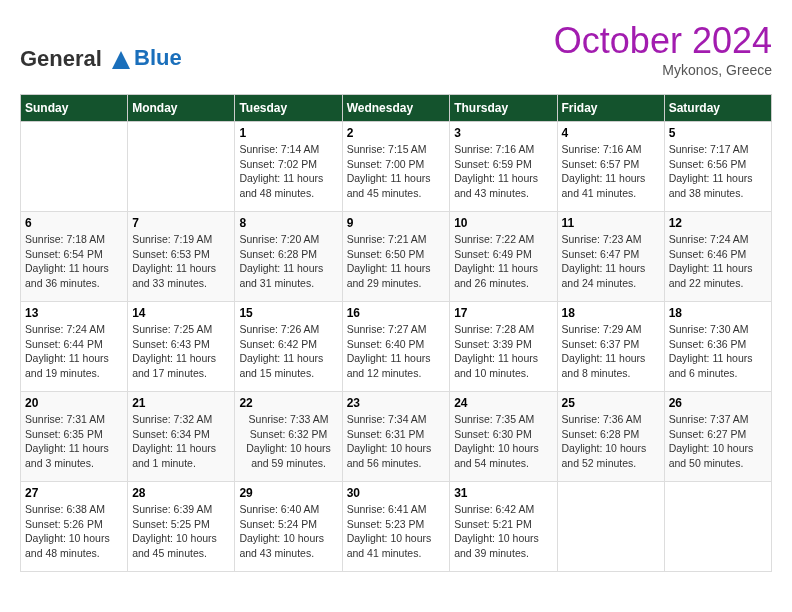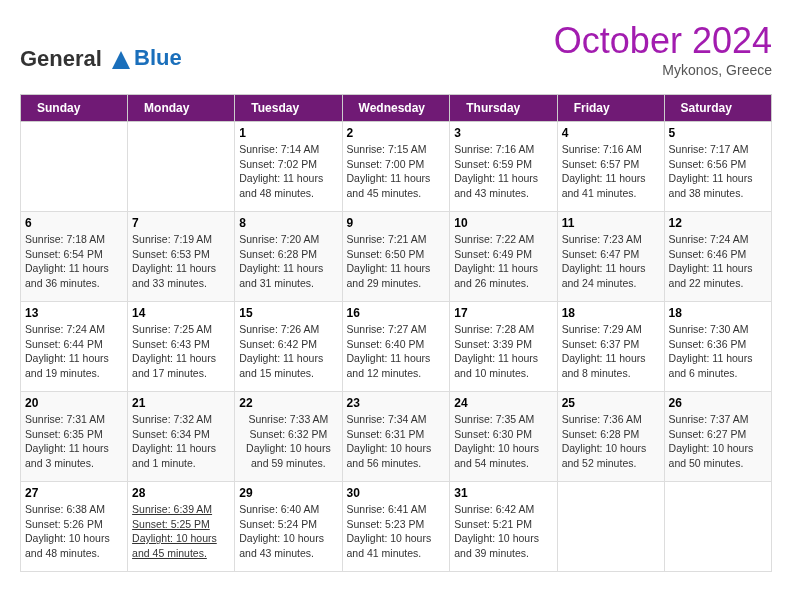--- a/index.html
+++ b/index.html
@@ -31,23 +31,23 @@
     .location {
       font-size: 14px;
       color: #555;
     }
     table {
       width: 100%;
       border-collapse: collapse;
       font-size: 11px;
     }
     thead tr th {
-      background: #701a75;
+      background: #14532d;
       color: #fff;
-      padding: 6px 16px;
+      padding: 6px 4px;
       text-align: left;
       font-weight: bold;
       font-size: 12px;
       border: 1px solid #ccc;
     }
     tbody tr td {
       border: 1px solid #ddd;
       vertical-align: top;
       padding: 4px 4px;
       min-height: 80px;
@@ -276,21 +276,21 @@
       </tr>
       <tr>
         <td>
           <div class="day-num">27</div>
           <div class="day-info" style="white-space: pre-line;">Sunrise: 6:38 AM
 Sunset: 5:26 PM
 Daylight: 10 hours and 48 minutes.</div>
         </td>
         <td>
           <div class="day-num">28</div>
-          <div class="day-info" style="white-space: pre-line; text-decoration: underline;">Sunrise: 6:39 AM
+          <div class="day-info" style="white-space: pre-line;">Sunrise: 6:39 AM
 Sunset: 5:25 PM
 Daylight: 10 hours and 45 minutes.</div>
         </td>
         <td>
           <div class="day-num">29</div>
           <div class="day-info" style="white-space: pre-line;">Sunrise: 6:40 AM
 Sunset: 5:24 PM
 Daylight: 10 hours and 43 minutes.</div>
         </td>
         <td>

